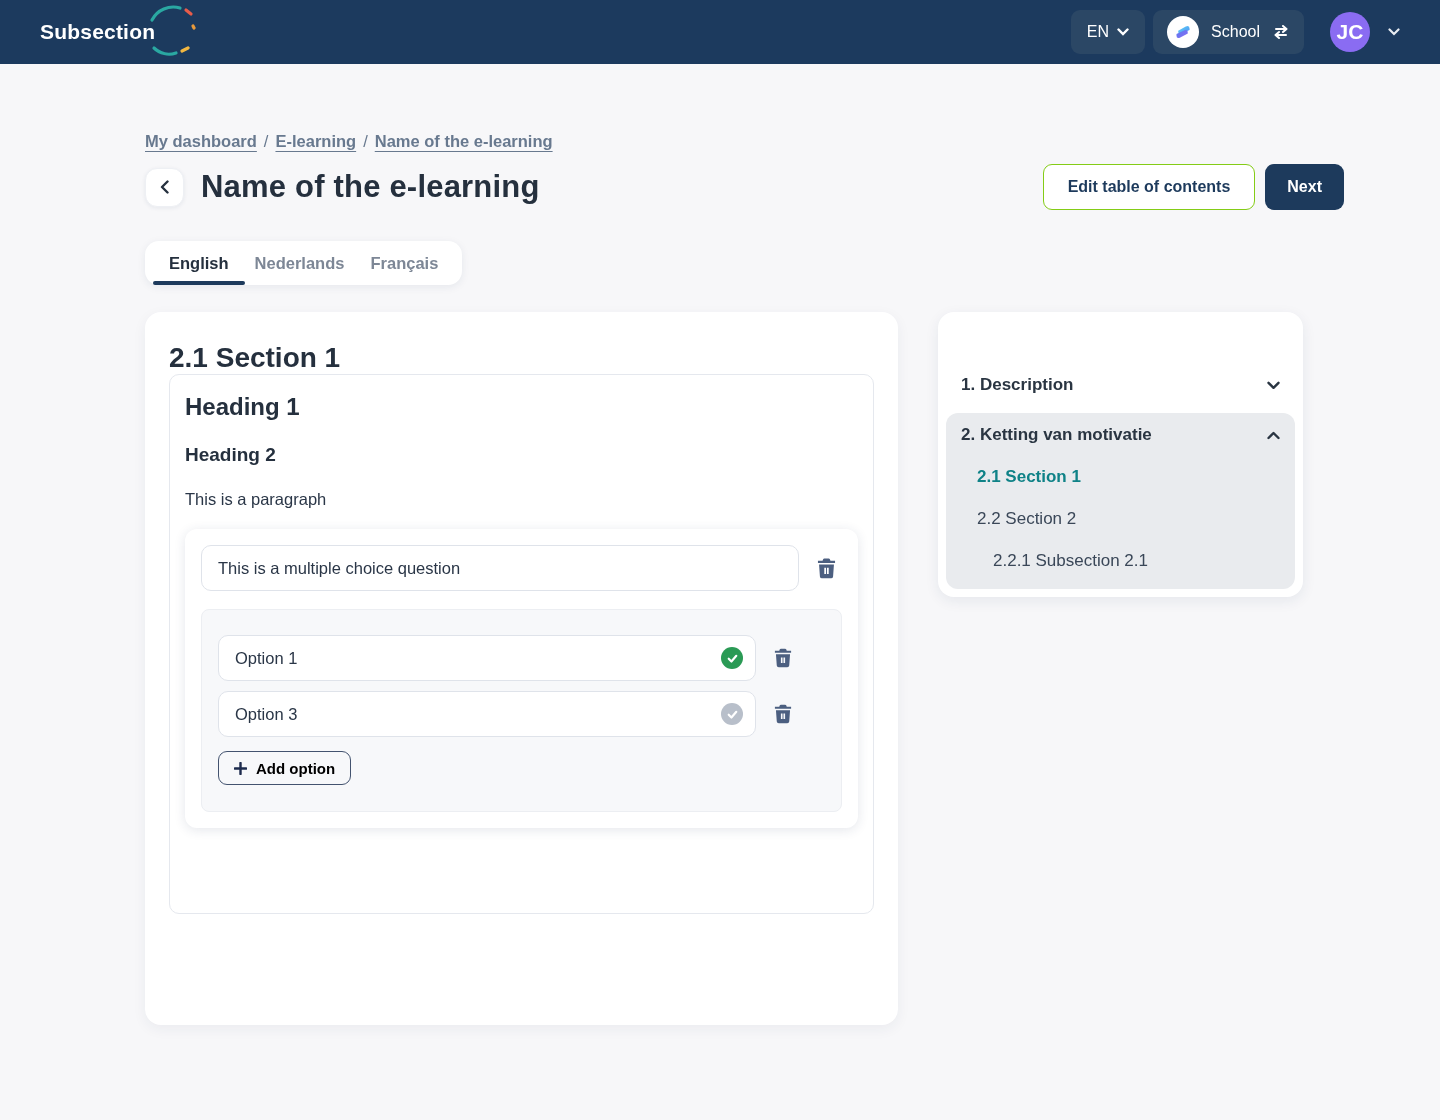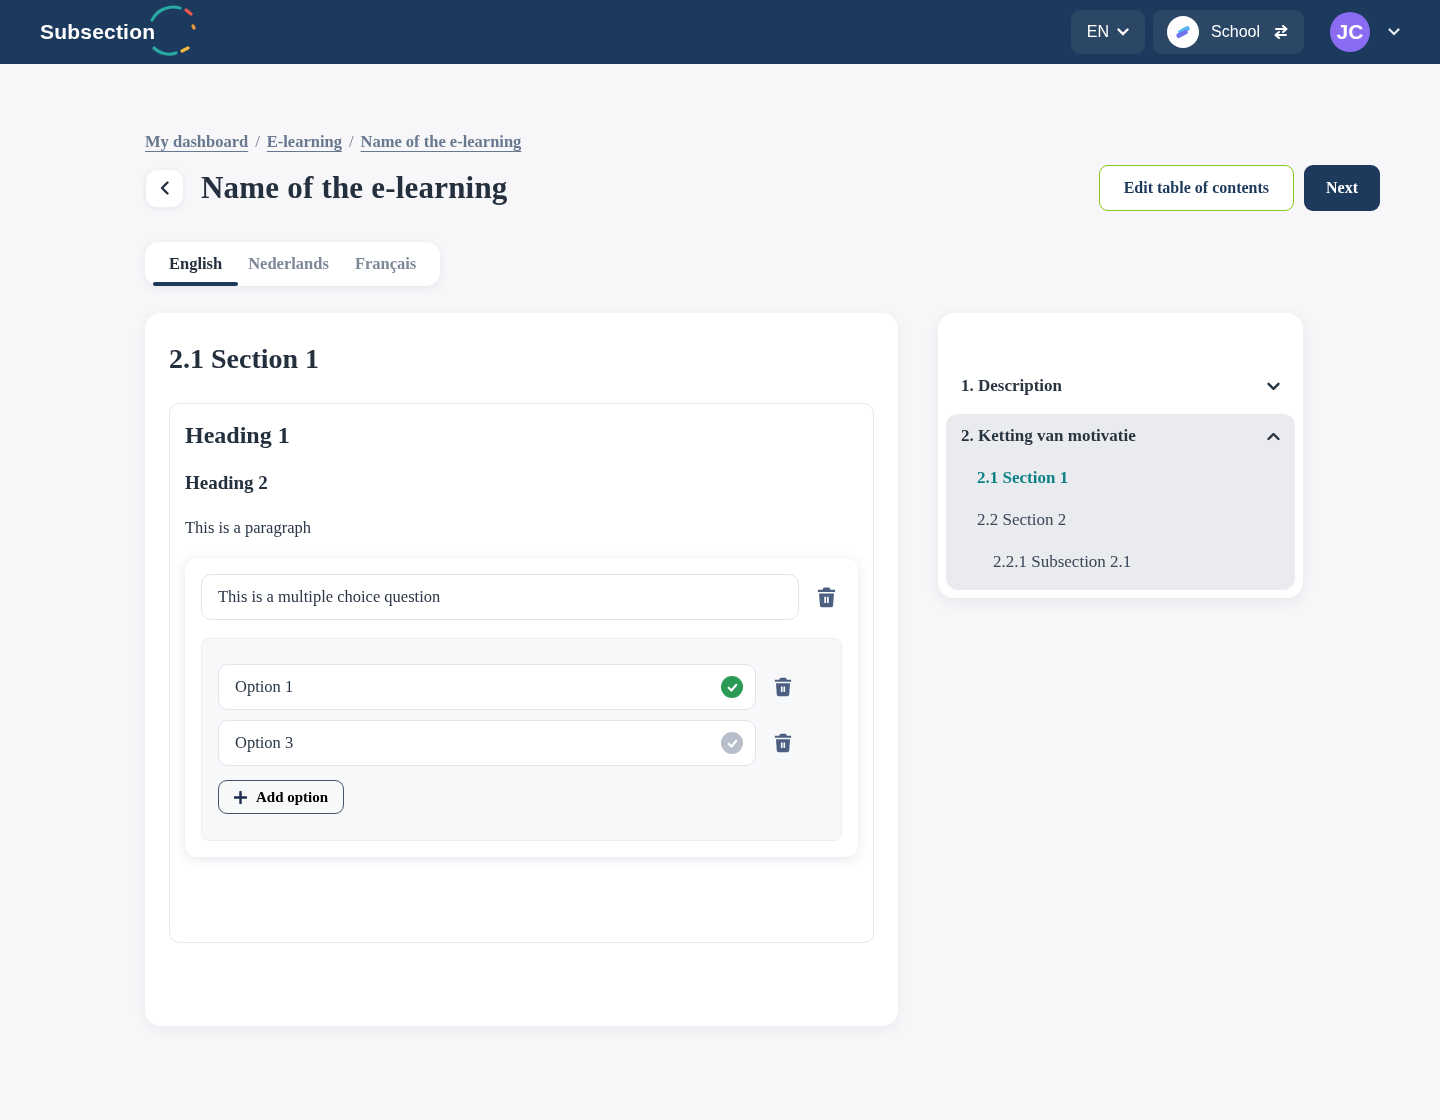--- a/index.html
+++ b/index.html
@@ -24,21 +24,21 @@
   .nav-chip{height:44px;background:var(--chip-bg);border-radius:9px;display:flex;
     align-items:center;gap:8px;padding:0 16px;color:#fff;font-weight:normal;font-size:16px;cursor:pointer;}
   .school-chip{gap:12px;padding:0 14px;margin-left:4px;}
   .school-logo{width:32px;height:32px;border-radius:50%;background:#fff;display:flex;
     align-items:center;justify-content:center;}
   .user-wrap{display:flex;align-items:center;gap:18px;margin-left:22px;cursor:pointer;}
   .avatar{width:40px;height:40px;border-radius:50%;background:var(--purple);color:#fff;
     font-weight:bold;font-size:21px;display:flex;align-items:center;justify-content:center;}
   .chev{display:inline-flex;align-items:center;}
   
-  .content{padding:68px 60px 0 145px;font-family:Liberation Serif, serif;}
+  .content{padding:68px 96px 0 145px;}
   .breadcrumb{font-size:16.5px;font-weight:bold;color:var(--muted);}
   .breadcrumb a{color:var(--muted);text-decoration:underline;text-underline-offset:4px;cursor:pointer;}
   .breadcrumb .sep{margin:0 7px;text-decoration:none;font-weight:normal;}
   .header-row{display:flex;align-items:center;margin-top:13px;}
   .back-btn{width:39px;height:39px;background:#fff;border:1px solid #eef0f4;border-radius:12px;
     box-shadow:0 1px 4px rgba(30,50,90,.08);display:flex;align-items:center;justify-content:center;cursor:pointer;}
   .page-title{font-size:31px;font-weight:800;color:var(--text-dark);margin-left:17px;letter-spacing:.2px;}
   .header-actions{margin-left:auto;display:flex;gap:10px;}
   .btn{height:46px;border-radius:9px;font-family:inherit;font-size:16px;font-weight:bold;cursor:pointer;}
   .btn-outline{background:#fff;border:1px solid #84cc16;color:var(--navy);padding:0 24px;}
@@ -49,21 +49,21 @@
   .tab{display:flex;align-items:center;padding:0 13px;font-size:16.5px;font-weight:bold;
     color:#7d8796;cursor:pointer;position:relative;}
   .tab.active{color:var(--text-dark);}
   .tab.active::after{content:"";position:absolute;left:-3px;right:-3px;bottom:0;height:4px;
     background:var(--navy);border-radius:3px;}
   
   .main-row{display:flex;gap:40px;margin-top:27px;align-items:flex-start;}
   .main-card{width:753px;min-height:713px;background:#fff;border-radius:16px;
     box-shadow:0 4px 14px rgba(30,50,90,.06);padding:30px 24px 26px 22px;}
   .section-title{font-size:28px;font-weight:800;color:var(--text-dark);margin-left:2px;}
-  .inner-card{margin-top:28px;margin-left:2px;border:1px solid #e5e8ee;border-radius:10px;
+  .inner-card{margin-left:2px;border:1px solid #e5e8ee;border-radius:10px;
     padding:18px 15px 85px 15px;}
   .h1-text{font-size:24px;font-weight:800;color:var(--text-dark);}
   .h2-text{font-size:19px;font-weight:800;color:var(--text-dark);margin-top:23px;}
   .para-text{font-size:16.5px;color:var(--text-body);margin-top:24px;}
   .question-block{margin-top:20px;background:#fff;border-radius:12px;
     box-shadow:0 2px 12px rgba(30,50,90,.12);padding:16px;}
   .question-row{display:flex;align-items:center;}
   .text-input{height:46px;border:1px solid var(--border);border-radius:10px;background:#fff;
     font-family:inherit;font-size:16.5px;color:var(--text-body);padding:0 16px;outline:none;}
   .q-input{width:598px;}

